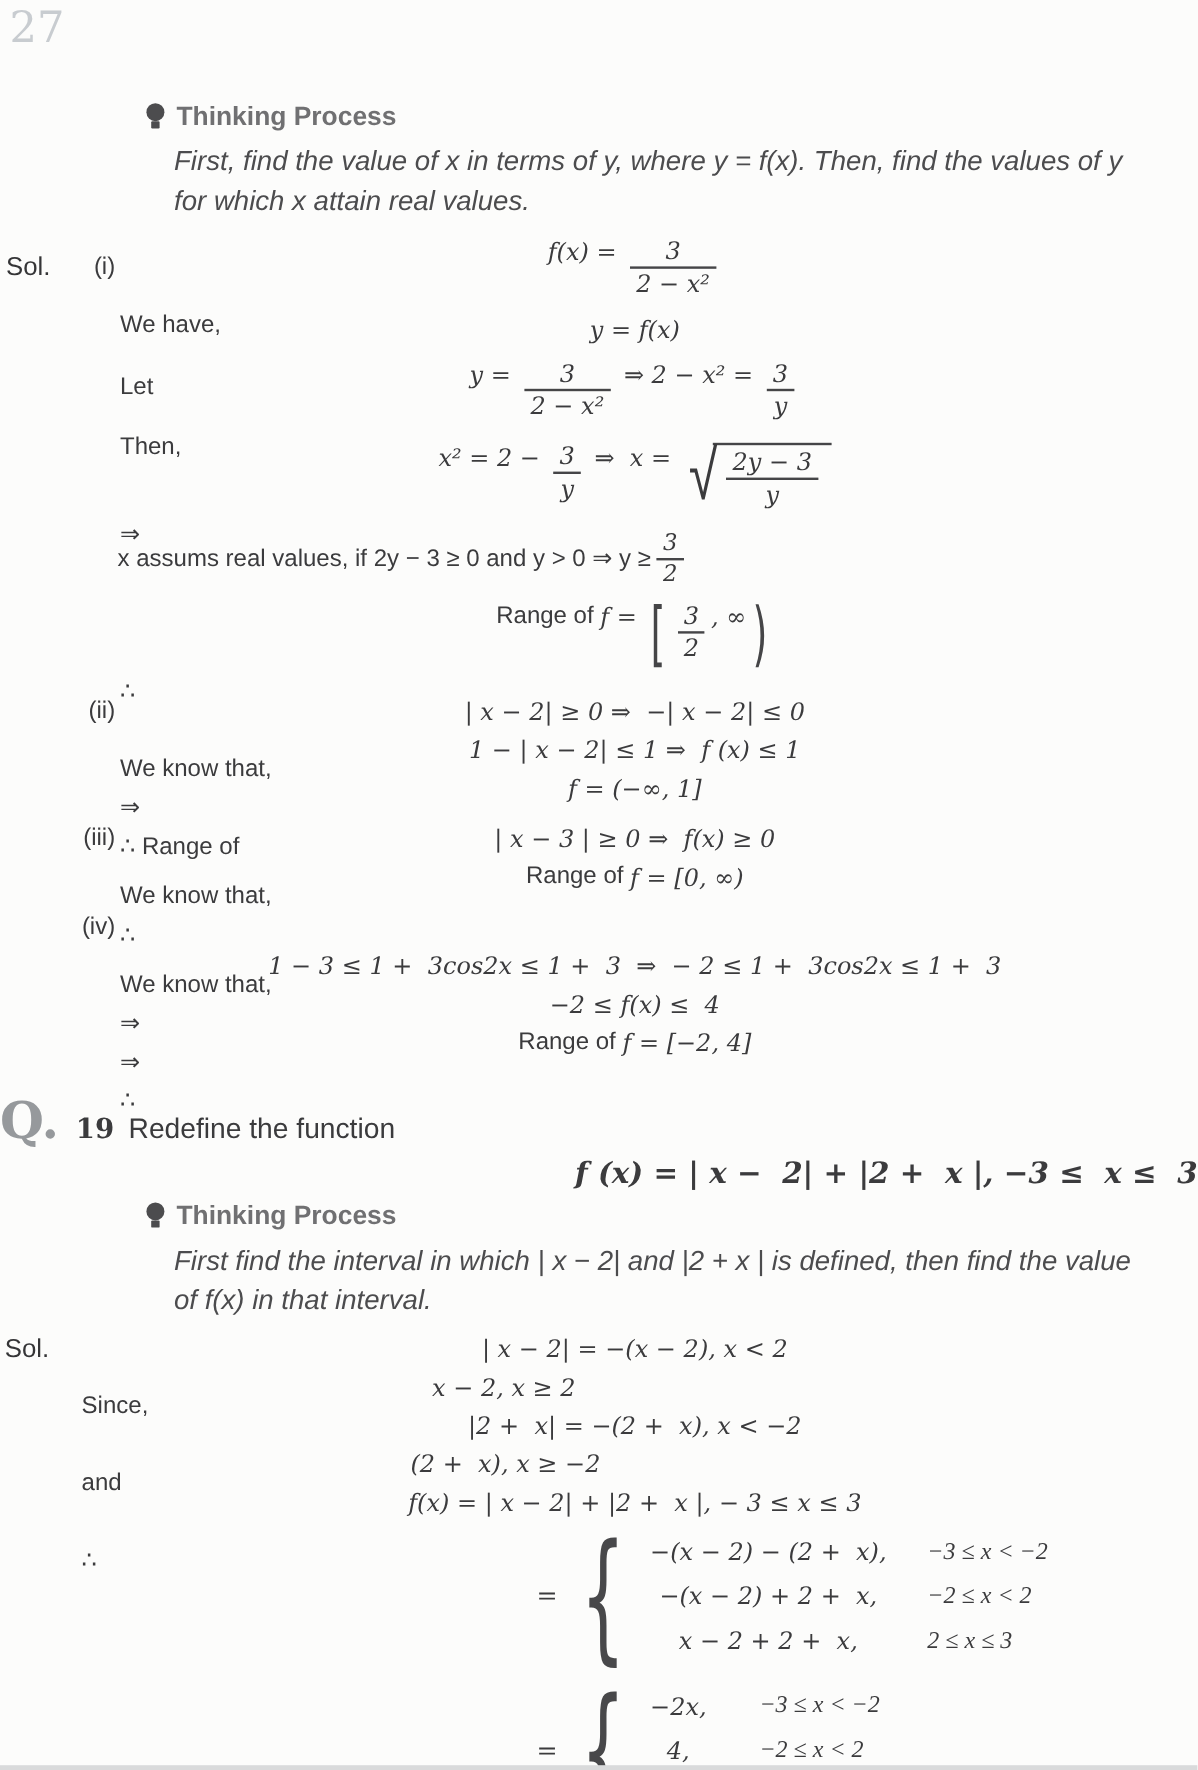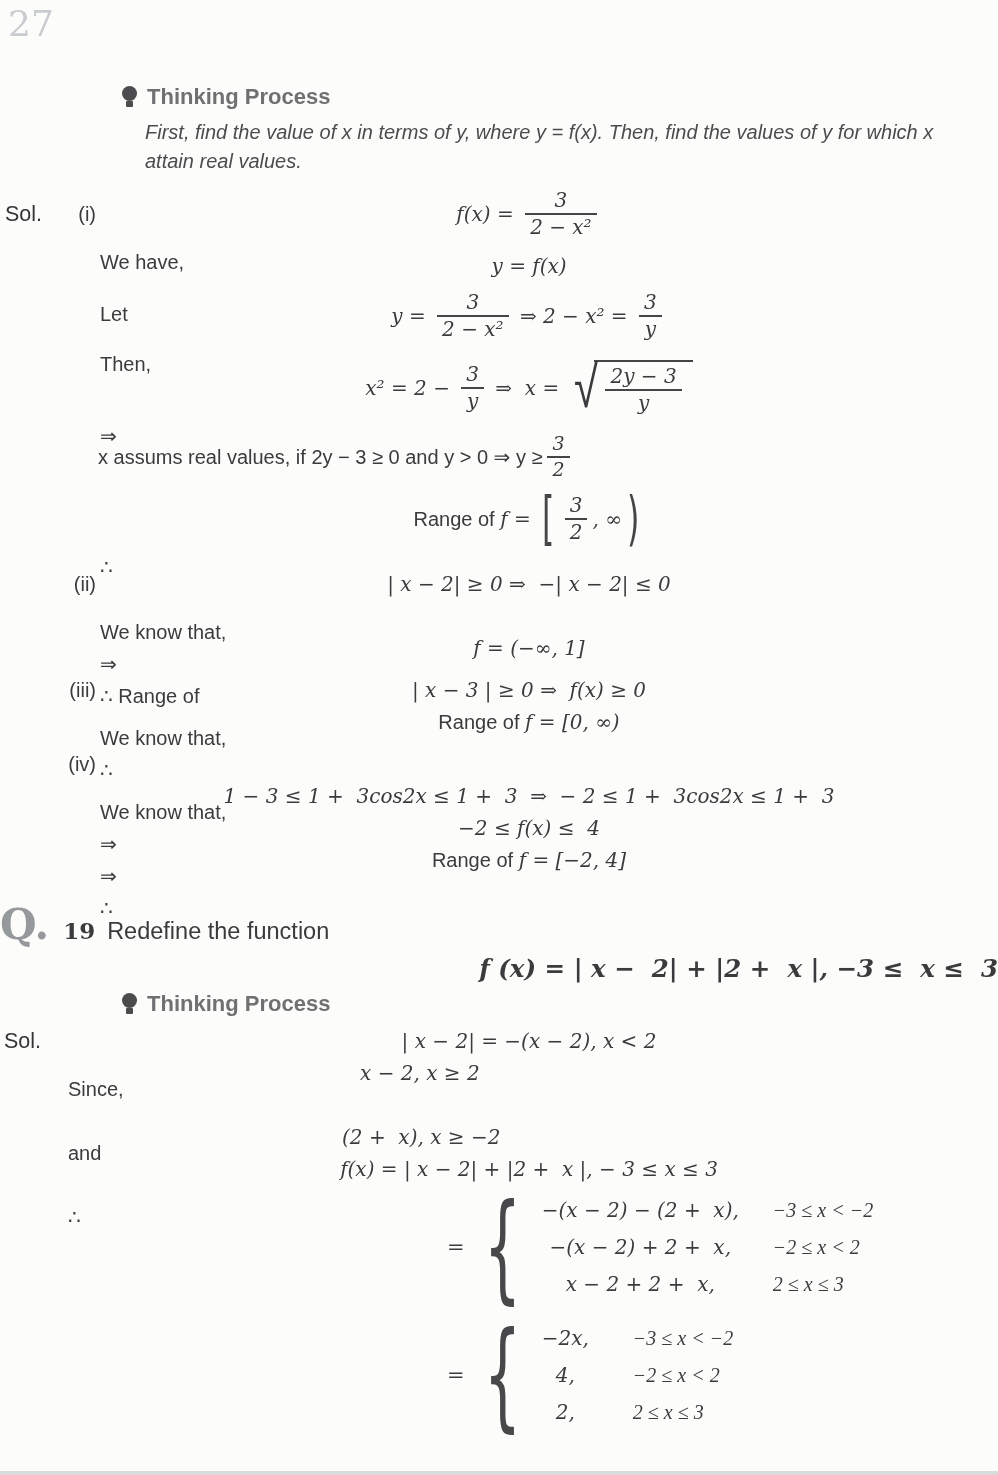--- a/index.html
+++ b/index.html
@@ -22,31 +22,31 @@
 
   
   .tp { margin-left: 122px; }
   .tp1 { margin-top: 34px; }
   .tp2 { margin-top: 8px; }
   .tph { display:flex; align-items:center; }
   .bulb { display:inline-block; width:15px; height:22px; position:relative; margin-right: 10px; flex:0 0 15px; }
   .bulb::before { content:""; position:absolute; top:0; left:0; width:15px; height:15px; border-radius:50%; background:#4c4c4e; }
   .bulb::after { content:""; position:absolute; bottom:1px; left:4px; width:7px; height:6px; background:#4c4c4e; border-radius:1px; }
   .tpt { font-size: 22px; font-weight: bold; color: #707072; }
-  .tpb { margin: 8px 0 0 23px; font-style: italic; font-size: 20px; line-height: 1.45; color:#4c4c4e; max-width: 800px; font-family: "Liberation Sans", sans-serif; }
+  .tpb { margin: 8px 0 0 23px; font-style: italic; font-size: 23px; line-height: 1.45; color:#4c4c4e; max-width: 800px; font-family: "Liberation Sans", sans-serif; }
 
   
   .srow { position:relative; display:flex; align-items:center; min-height:32px; padding-left:60px; }
   .lab { white-space:nowrap; }
   .lab.sol { position:absolute; left:5px; top:50%; transform:translateY(-50%); font-weight:normal; font-size:21.5px; color:#353537; }
   .lab.sol2pos { left:4px; }
   .lab.item { position:absolute; left:46px; width:50px; text-align:right; top:50%; transform:translateY(-50%); font-size:20px; }
   .lab.lead { position:absolute; left:100px; top:50%; transform:translateY(-50%); font-size:20px;margin-top:48px; }
   .lab.lead2 { left:68px; }
-  .mid { flex:1; display:flex; justify-content:center; align-items:center; font-size:20px; }
+  .mid { flex:1; display:flex; justify-content:center; font-size:20px; }
   .mid.left { justify-content:flex-start; }
 
   .math { font-family: "DejaVu Serif", serif; font-style: italic; font-size: 20px; color:#3b3b3d; white-space:pre; }
   .plain { font-family: "Liberation Sans", sans-serif; font-style: normal; }
 
   
   .frac { display:inline-flex; flex-direction:column; text-align:center; margin:0 5px; vertical-align:middle; font-family:"DejaVu Serif", serif; font-style:italic; }
   .frac .fn { display:block; padding:0 5px 1px 5px; line-height:1.15; }
   .frac .fd { display:block; border-top:2px solid #454547; padding:1px 5px 0 5px; line-height:1.15; }
 
@@ -187,20 +187,23 @@
 
   <div class="srow mt16">
     <span class="lab item">(ii)</span>
     <span class="lab lead">We know that,</span>
     <div class="mid">
         <span class="math">| x − 2| ≥ 0 ⇒  −| x − 2| ≤ 0</span>
       </div>
   </div>
   <div class="srow">
     <span class="lab lead">⇒</span>
+    <div class="mid">
+        <span class="math">1 − | x − 2| ≤ 1 ⇒  f (x) ≤ 1</span>
+      </div>
   </div>
   <div class="srow">
     <span class="lab lead">∴ Range of</span>
     <div class="mid">
         <span class="math">f = (−∞, 1]</span>
       </div>
   </div>
 
   <div class="srow mt10">
     <span class="lab item">(iii)</span>
@@ -248,36 +251,40 @@
   </div>
   <div class="qformula">
     <span class="math">f (x) = | x −  2| + |2 +  x |, −3 ≤  x ≤  3</span>
   </div>
 
   <section class="tp tp2">
     <div class="tph">
       <span class="bulb"></span>
       <span class="tpt">Thinking Process</span>
     </div>
+    <p class="tpb">First find the interval in which | x − 2| and |2 + x | is defined, then find the value of f(x) in that interval.</p>
   </section>
 
   <div class="srow mt8">
     <span class="lab sol sol2pos">Sol.</span>
     <span class="lab lead lead2">Since,</span>
     <div class="mid">
         <span class="math">| x − 2| = −(x − 2), x &lt; 2</span>
       </div>
   </div>
   <div class="srow">
     <div class="mid left ml300">
         <span class="math">x − 2, x ≥ 2</span>
       </div>
   </div>
   <div class="srow">
     <span class="lab lead lead2">and</span>
+    <div class="mid">
+        <span class="math">|2 +  x| = −(2 +  x), x &lt; −2</span>
+      </div>
   </div>
   <div class="srow">
     <div class="mid left ml282">
         <span class="math">(2 +  x), x ≥ −2</span>
       </div>
   </div>
   <div class="srow">
     <span class="lab lead lead2">∴</span>
     <div class="mid">
         <span class="math">f(x) = | x − 2| + |2 +  x |, − 3 ≤ x ≤ 3</span>

